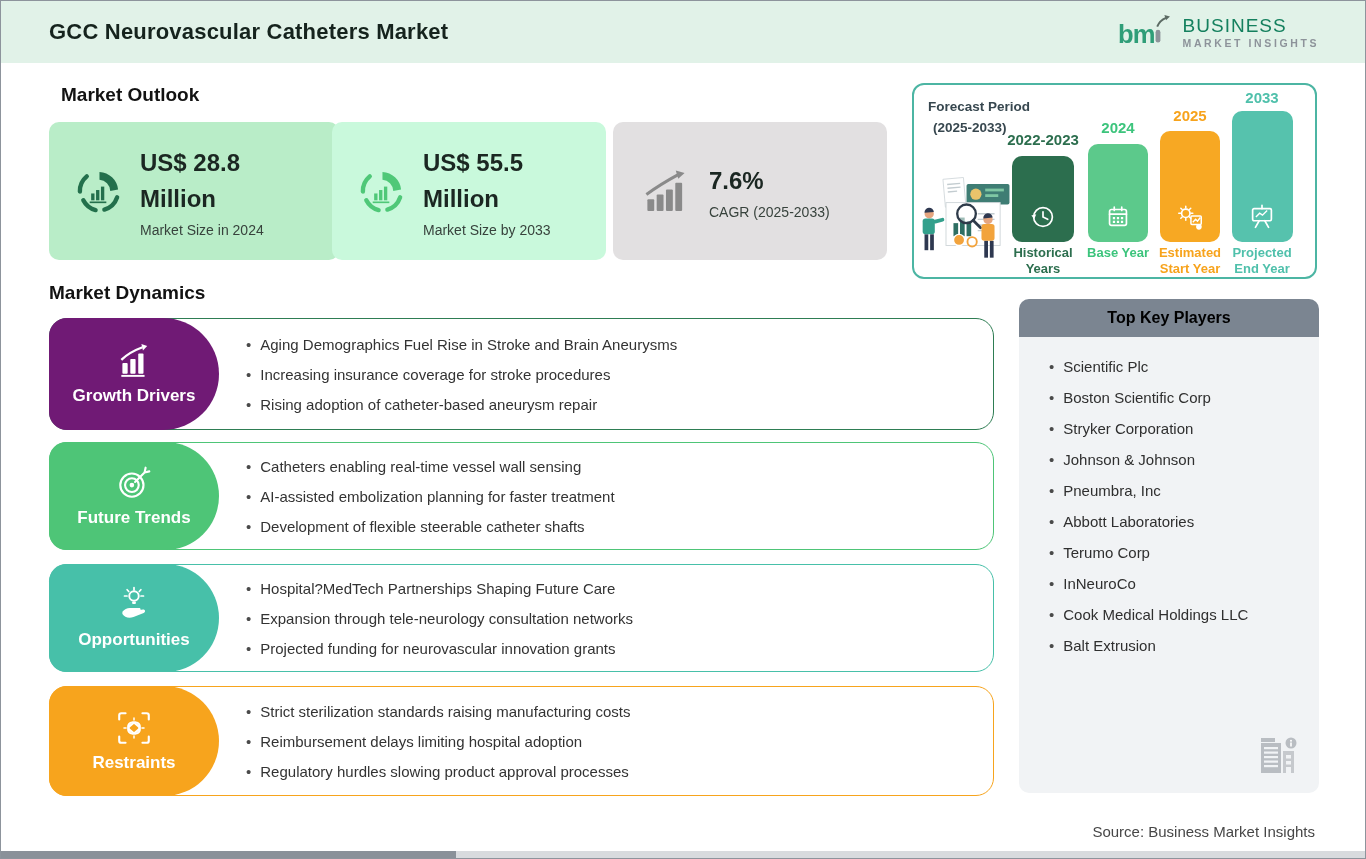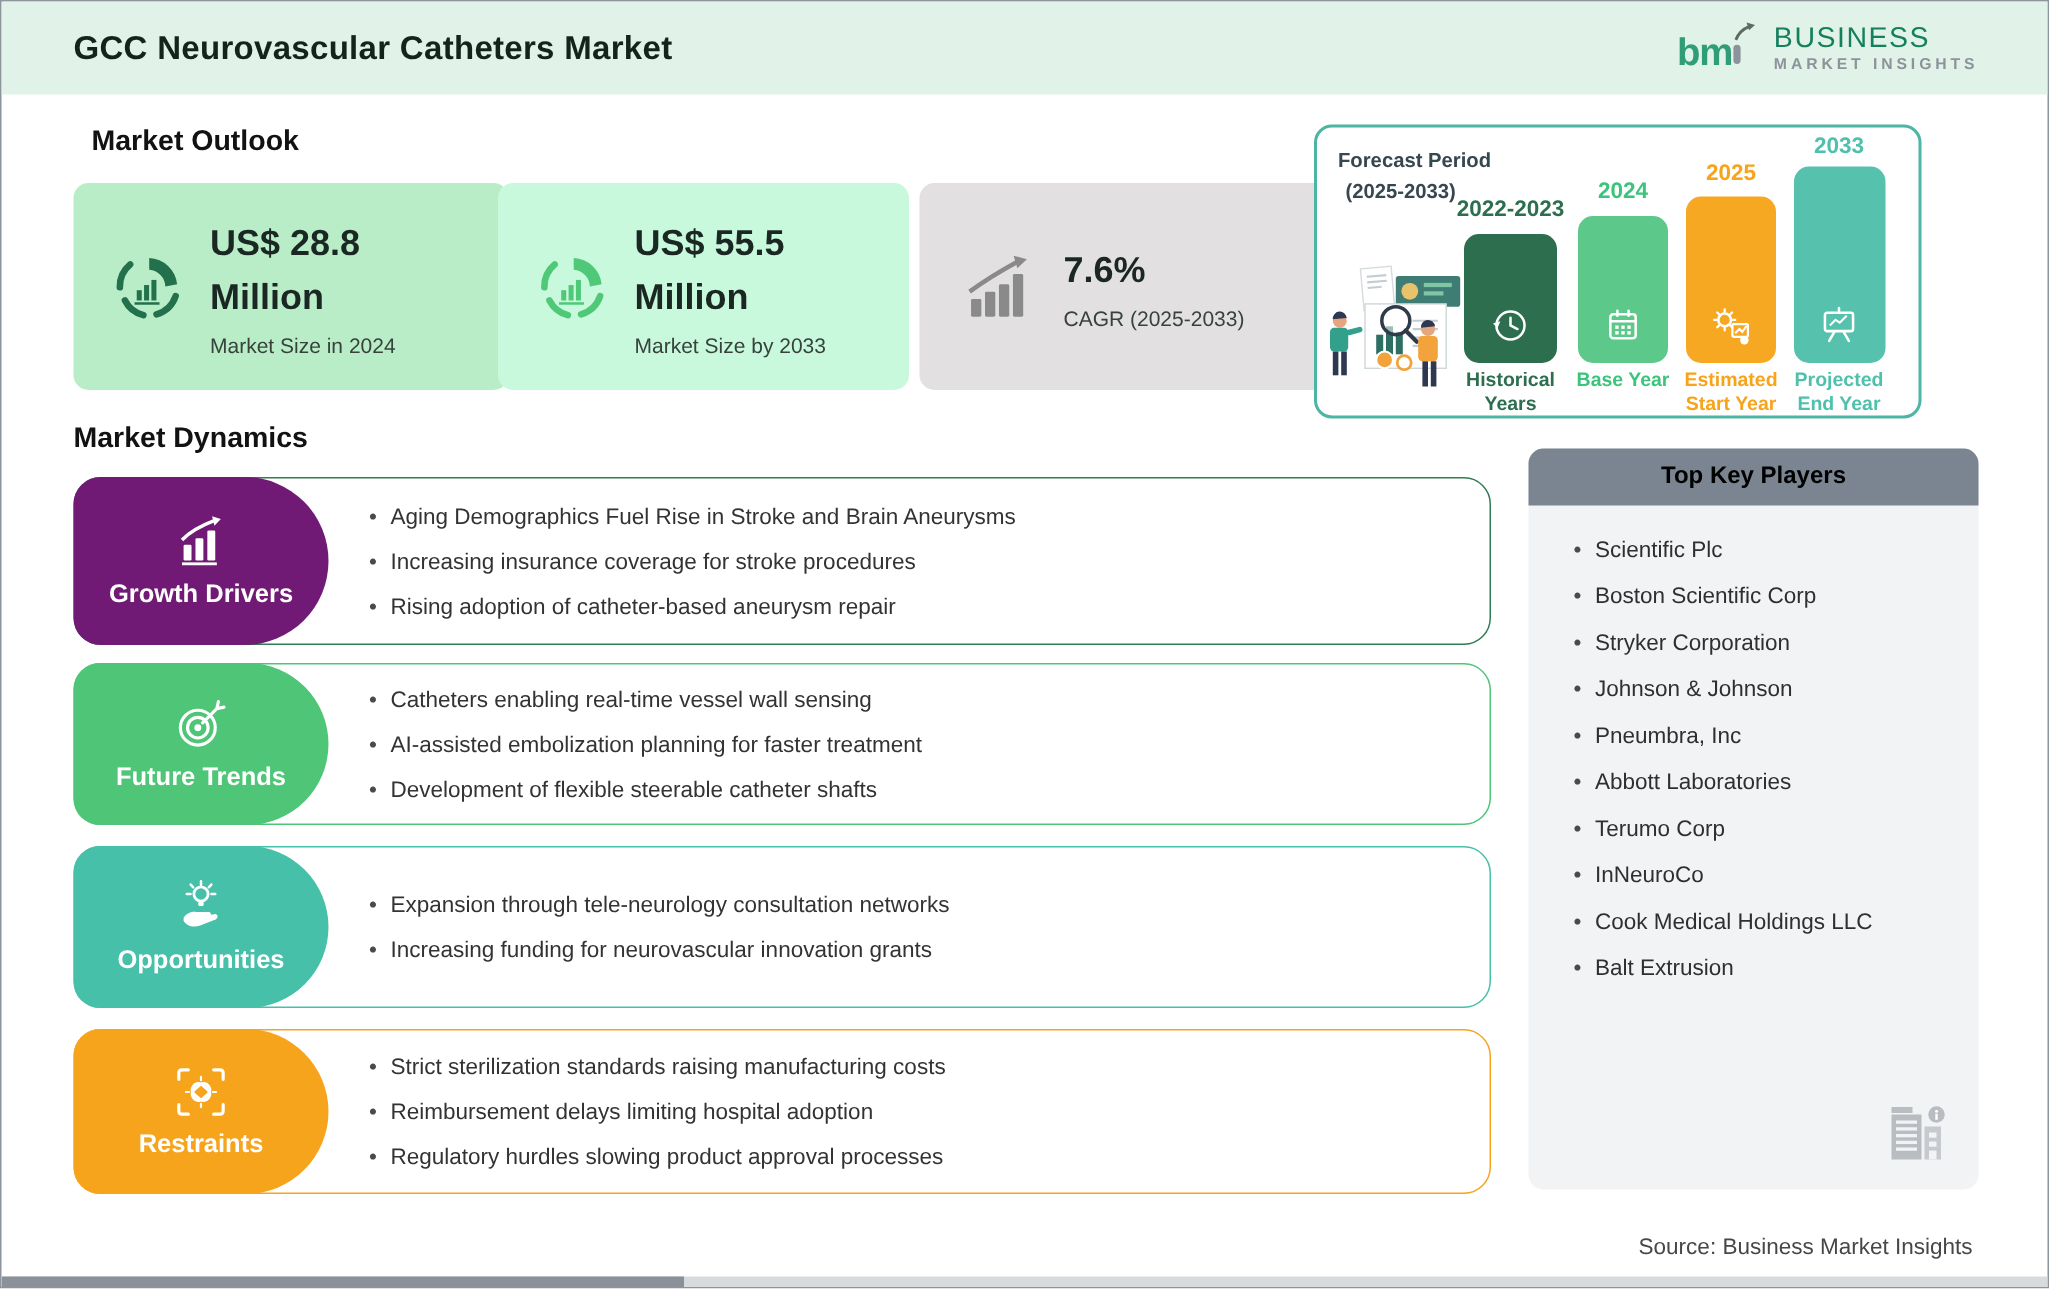--- a/index.html
+++ b/index.html
@@ -23,21 +23,21 @@
   
   .card { position:absolute; top:121px; height:138px; border-radius:10px; display:flex; align-items:center; padding-left:26px; gap:18px; }
   .card1 { left:48px; width:290px; background:#b9edc8; }
   .card2 { left:331px; width:274px; background:#c9f9dc; }
   .card3 { left:612px; width:274px; background:#e2e0e1; }
   .card-icon { flex:0 0 auto; }
   .card-value { font-size:24px; font-weight:bold; color:#1b2722; line-height:36px; }
   .card-label { font-size:14px; color:#37423c; margin-top:5px; }
 
   
-  .forecast { position:absolute; left:875px; top:82px; width:405px; height:196px; background:#fff; border:2px solid #4cb5a3; border-radius:12px; }
+  .forecast { position:absolute; left:911px; top:82px; width:405px; height:196px; background:#fff; border:2px solid #4cb5a3; border-radius:12px; }
   .fp-title { position:absolute; left:14px; top:12px; font-size:13.5px; font-weight:bold; color:#37474f; line-height:1.55; }
   .fp-title .t2 { padding-left:5px; }
   .fbar { position:absolute; bottom:35px; border-radius:10px; }
   .fbar1 { left:98px;  width:62px; height:86px;  background:#2c6e4e; }
   .fbar2 { left:174px; width:60px; height:98px;  background:#5cc98b; }
   .fbar3 { left:246px; width:60px; height:111px; background:#f7a823; }
   .fbar4 { left:318px; width:61px; height:131px; background:#56c2ad; }
   .fyear { position:absolute; width:100px; text-align:center; font-size:15px; font-weight:bold; }
   .fy1 { left:79px;  top:46px; color:#2c6e4e; }
   .fy2 { left:154px; top:34px; color:#3cc47c; }
@@ -299,22 +299,23 @@
         <g stroke="#fff" stroke-width="1.6" stroke-linecap="round">
           <path d="M18 1.5 V3.8 M11.5 3.5 L13 5.2 M24.5 3.5 L23 5.2 M9 9.5 H11.4 M27 9.5 H24.6"></path>
         </g>
         <circle cx="18" cy="9.5" r="4.5" stroke="#fff" stroke-width="1.8" fill="none"></circle>
         <rect x="16.3" y="14.6" width="3.4" height="2.4" rx="0.7" fill="#fff"></rect>
         <path d="M7 24.5 C9 21.5 12 20.5 15 20.8 L23 20.8 C24.6 20.8 24.6 23.4 23 23.4 L17 23.6 L26.5 22.2 C28.6 21.9 29.3 24.6 27.2 25.5 L17.5 29.3 C13 31 9 29.5 7 26.5 Z" fill="#fff"></path>
       </svg>
       <div class="pill-label">Opportunities</div>
     </div>
     <div class="bullets">
+      <div class="bullet">Hospital?MedTech Partnerships Shaping Future Care</div>
       <div class="bullet">Expansion through tele-neurology consultation networks</div>
-      <div class="bullet">Increasing funding for neurovascular innovation grants</div>
+      <div class="bullet">Projected funding for neurovascular innovation grants</div>
     </div>
   </div>
 
   <div class="dyn-row row4">
     <div class="pill">
       <svg width="38" height="38" viewBox="0 0 36 36">
         <g stroke="#fff" stroke-width="2" fill="none" stroke-linecap="round">
           <path d="M4 10 V6 Q4 4 6 4 H10 M26 4 H30 Q32 4 32 6 V10 M32 26 V30 Q32 32 30 32 H26 M10 32 H6 Q4 32 4 30 V26"></path>
         </g>
         <g stroke="#fff" stroke-width="2" fill="none">

